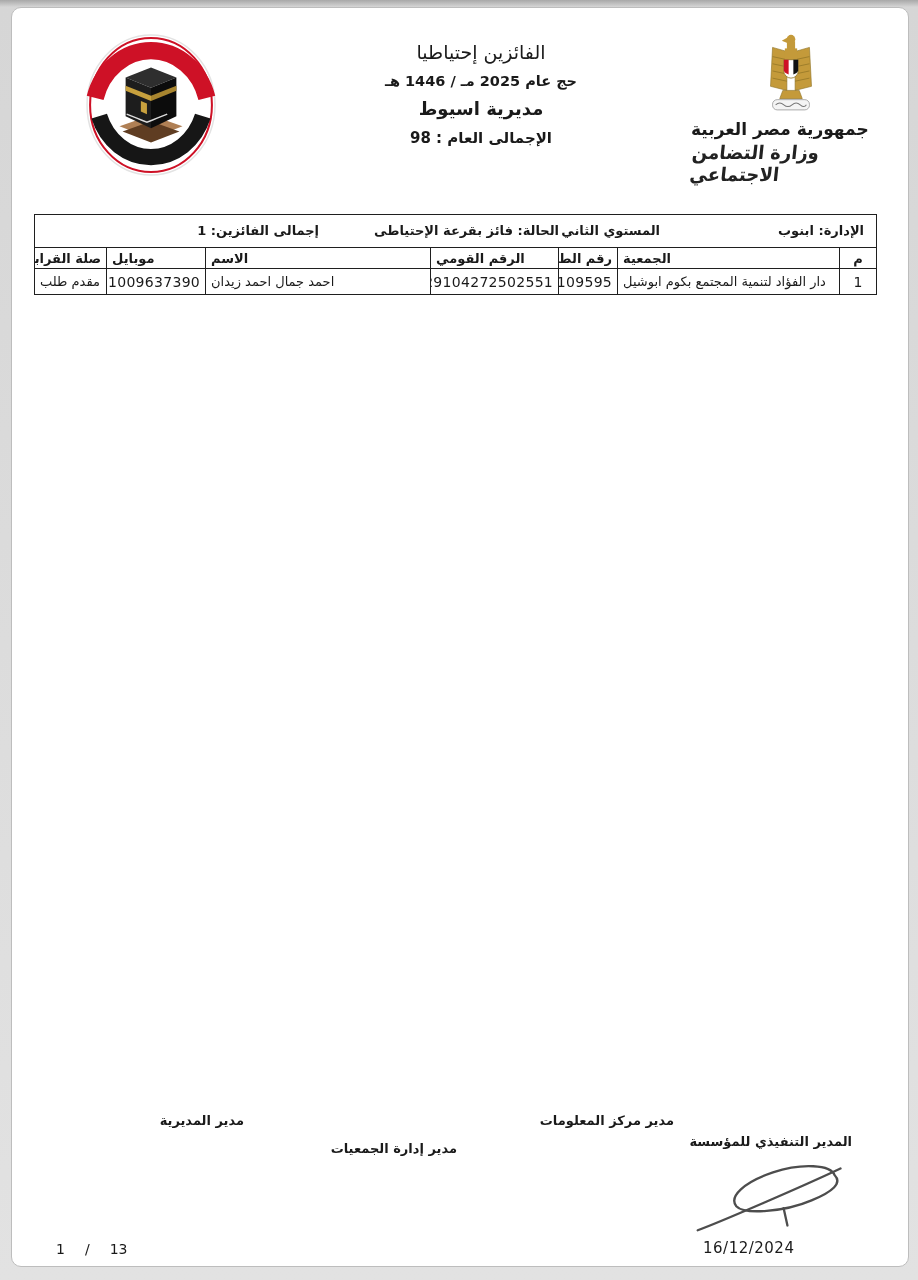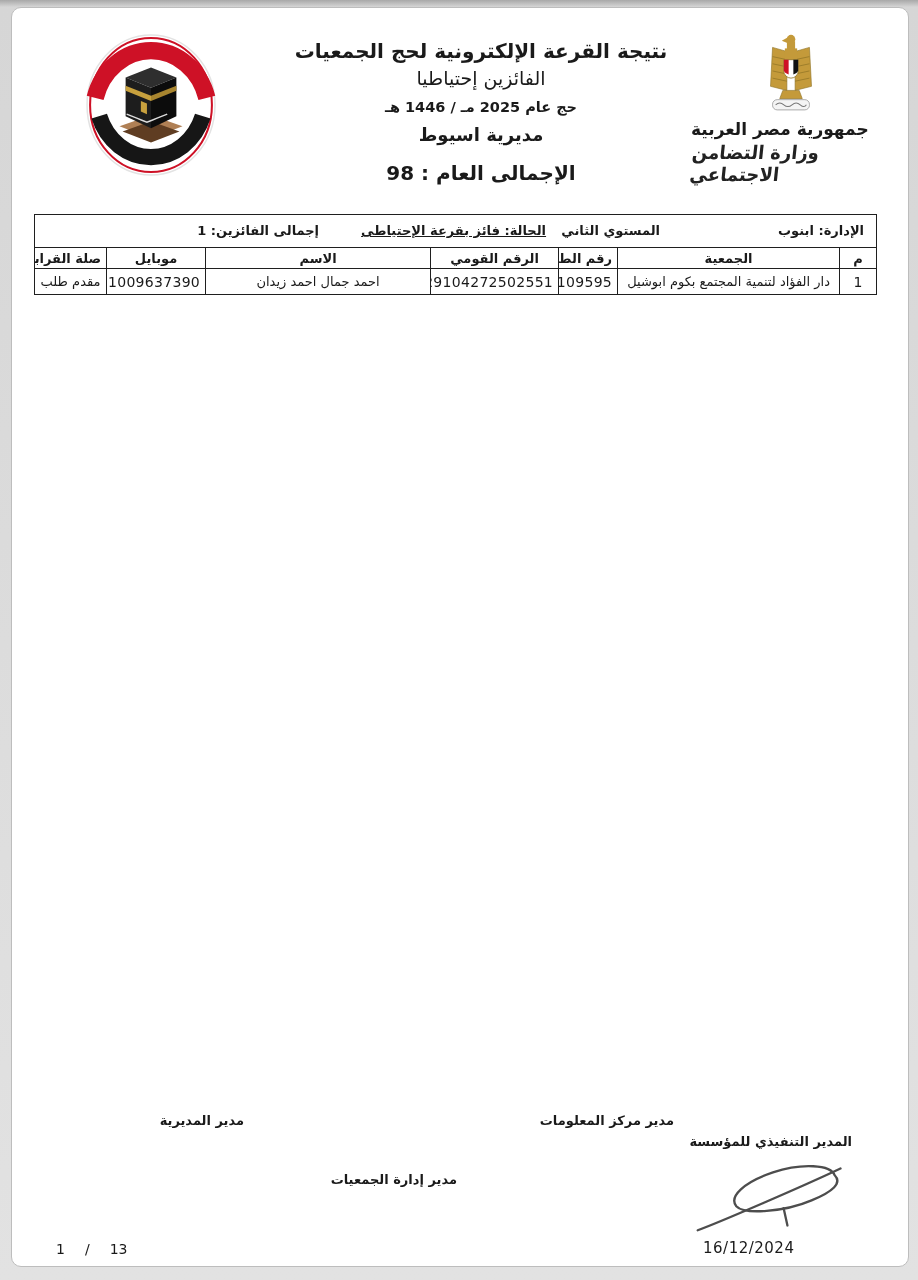--- a/index.html
+++ b/index.html
@@ -30,21 +30,21 @@
   .logo-wrap svg { width: 100%; height: 100%; }
 
   .title-block {
     position: absolute; left: 239px; top: 30px; width: 460px;
     direction: rtl; text-align: center;
   }
   .title-l1 { font-size: 20px; font-weight: bold; line-height: 1.3; }
   .title-l2 { font-size: 19px; font-weight: normal; margin-top: 3px; }
   .title-l3 { font-size: 14.5px; font-weight: bold; margin-top: 10px; }
   .title-l4 { font-size: 18px; font-weight: bold; margin-top: 9px; }
-  .title-l5 { font-size: 20px; font-weight: bold; margin-top: 16px; }
+  .title-l5 { font-size: 15px; font-weight: bold; margin-top: 10px; }
 
   .emblem-block {
     position: absolute; left: 679px; top: 24px; width: 200px;
     direction: rtl; text-align: left;
   }
   .eagle { width: 62px; height: 82px; display: block; margin: 0 auto; }
   .republic { font-size: 17px; font-weight: bold; margin-top: 5px; letter-spacing: 0.5px; }
   .ministry {
     font-size: 18px; font-weight: bold; margin-top: 3px;
     transform: skewX(-6deg) scaleY(1.05);
@@ -63,36 +63,36 @@
     border: 1px solid #1f1f1f;
     padding: 0 5px;
     overflow: hidden;
     white-space: nowrap;
   }
   .result-table { border: 1.5px solid #1f1f1f; }
   .summary-cell { position: relative; height: 33px; font-weight: bold; }
   .summary-cell span { position: absolute; top: 8px; }
   .sum-admin  { right: 12px; }
   .sum-level  { right: 216px; }
-  .sum-status { right: 330px; text-decoration: underline; }
+  .sum-status { right: 317px; }
   .sum-total  { right: 557px; }
-  .head-row th { height: 21px; font-weight: bold; text-align: center; font-size: 13px; }
+  .head-row th { height: 21px; font-weight: bold; text-align: left; font-size: 13px; }
   .head-row th.c { text-align: center; }
   .data-row td { height: 26px; }
-  .al-r { text-align: center; }
+  .al-r { text-align: left; }
   .al-c { text-align: center; }
   .num { font-size: 14px; letter-spacing: 0.3px; }
 
   
   .sig-label {
     position: absolute; width: 200px; 
     font-size: 13px; font-weight: bold; direction: rtl;
   }
   .sig-1 { left: 32px;  top: 1105px; }
-  .sig-2 { left: 245px; top: 1164px; }
+  .sig-2 { left: 245px; top: 1133px; }
   .sig-3 { left: 462px; top: 1105px; }
   .sig-4 { left: 640px; top: 1126px; }
   .signature { position: absolute; left: 676px; top: 1148px; width: 168px; height: 82px; }
   .report-date { position: absolute; left: 691px; top: 1231px; font-size: 15px; letter-spacing: 0.5px; }
   .page-no {
     position: absolute; left: 44px; top: 1233px;
     display: flex; gap: 20px; font-size: 14px;
   }
 </style>
 </head>
@@ -126,21 +126,20 @@
         <polygon points="40,52 65,62 65,67 40,57" fill="#c8a13e"></polygon>
         <polygon points="65,62 90,52 90,57 65,67" fill="#a8852f"></polygon>
 
         <polygon points="55,67 61,69.5 61,80 55,77.5" fill="#c8a13e"></polygon>
 
         <path d="M41,80 l5,2 5,2 5,2 5,2 5,-2 5,-2 5,-2 5,-2" stroke="#ffffff" stroke-width="1.4" fill="none" opacity="0.85"></path>
       </svg>
     </div>
 
     <div class="title-block">
-      <div class="title-l1">نتيجة القرعة الإلكترونية لحج الجمعيات</div>
       <div class="title-l2">الفائزين إحتياطيا</div>
       <div class="title-l3">حج عام 2025 مـ / 1446 هـ</div>
       <div class="title-l4">مديرية اسيوط</div>
       <div class="title-l5">الإجمالى العام : 98</div>
     </div>
 
     <div class="emblem-block">
       <svg class="eagle" viewBox="0 0 60 80">
         <circle cx="30" cy="7" r="4.2" fill="#c49a3a"></circle>
         <path d="M27,5 l-6,3.5 6,2.5 z" fill="#c49a3a"></path>

